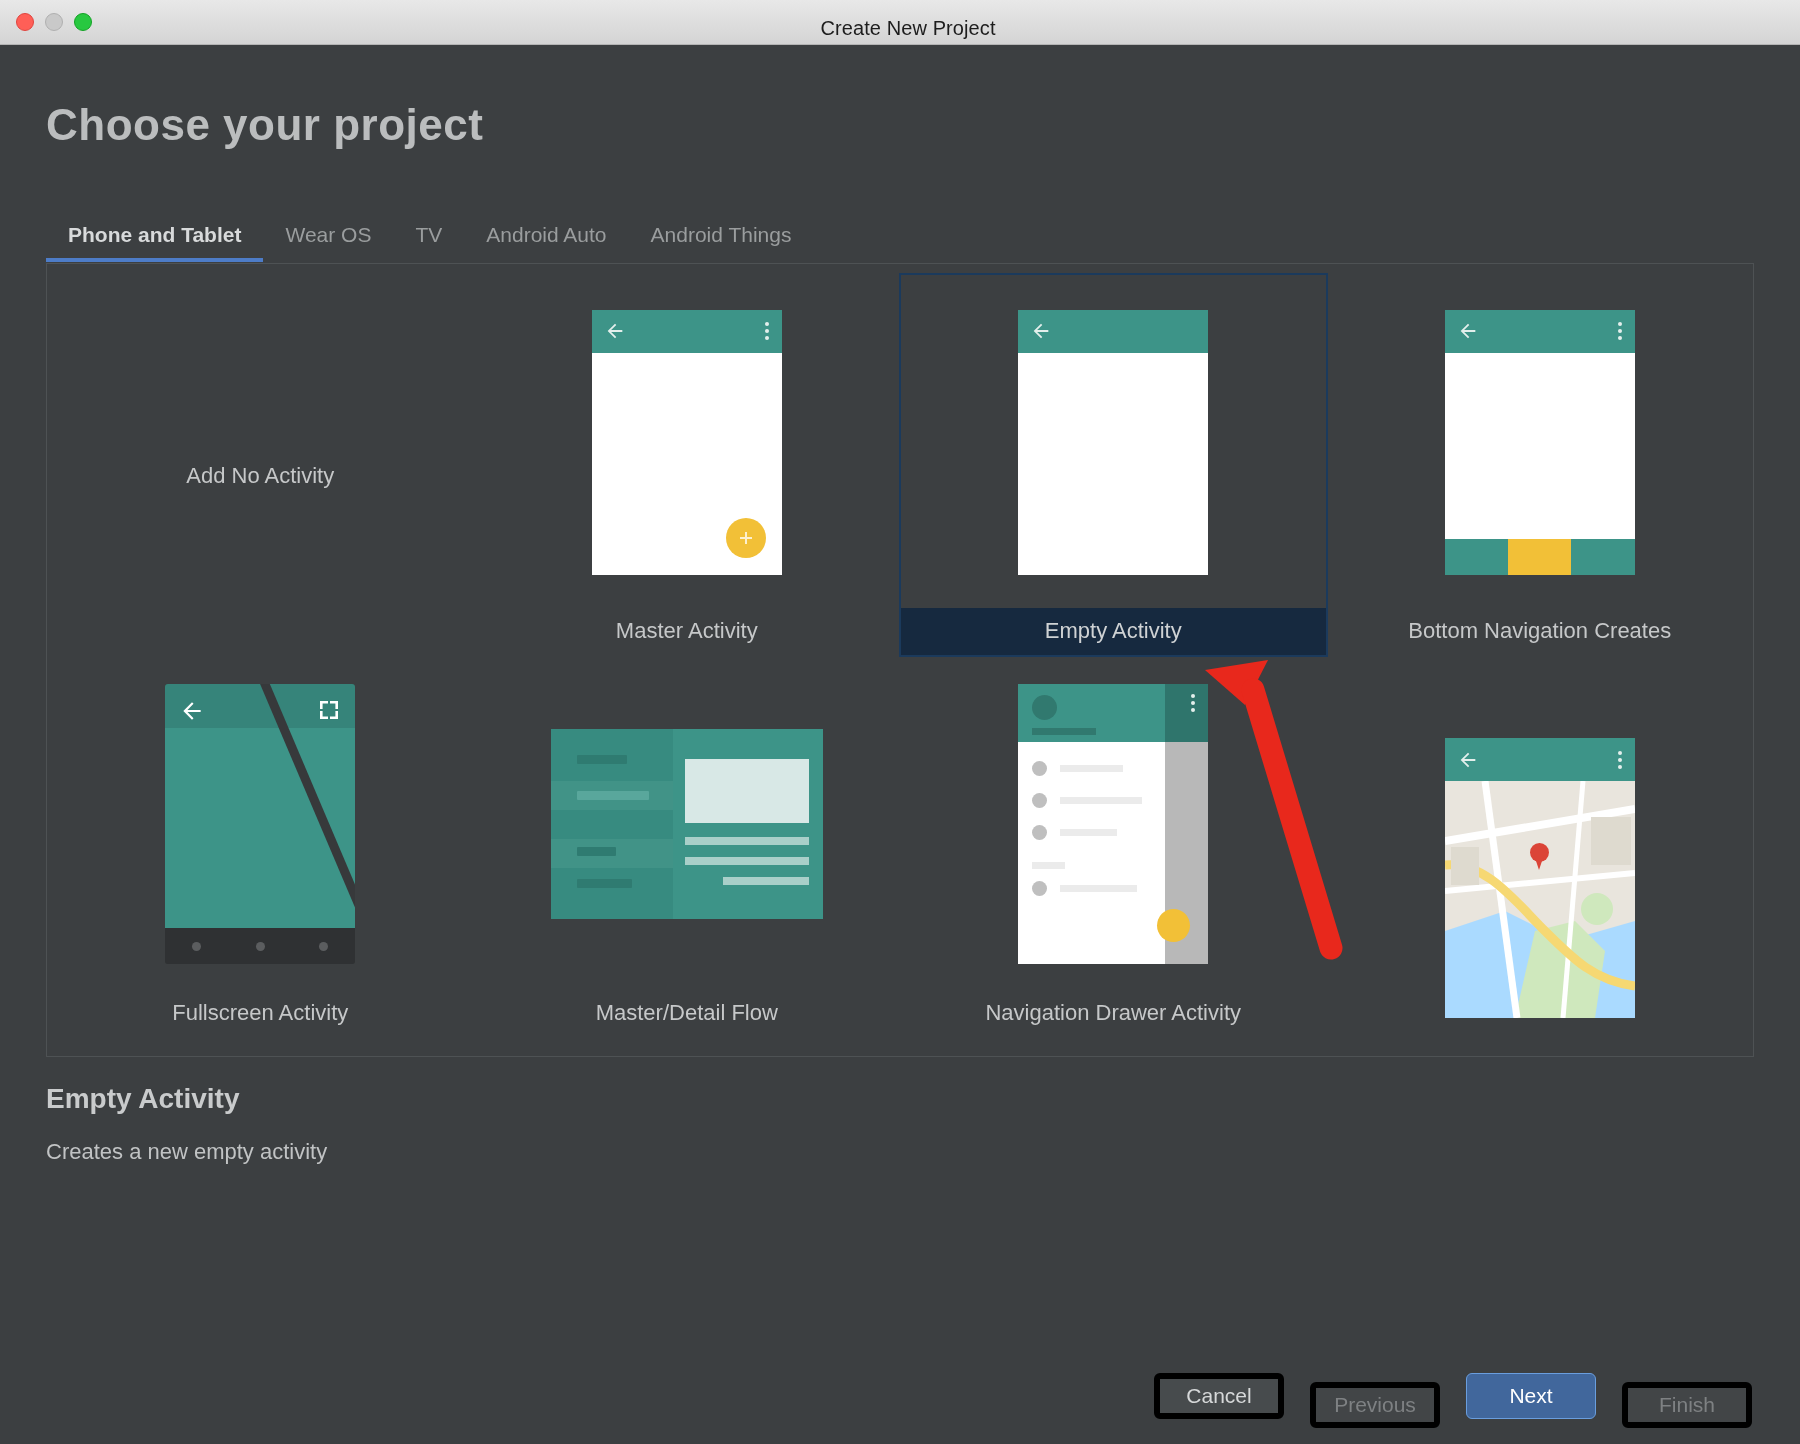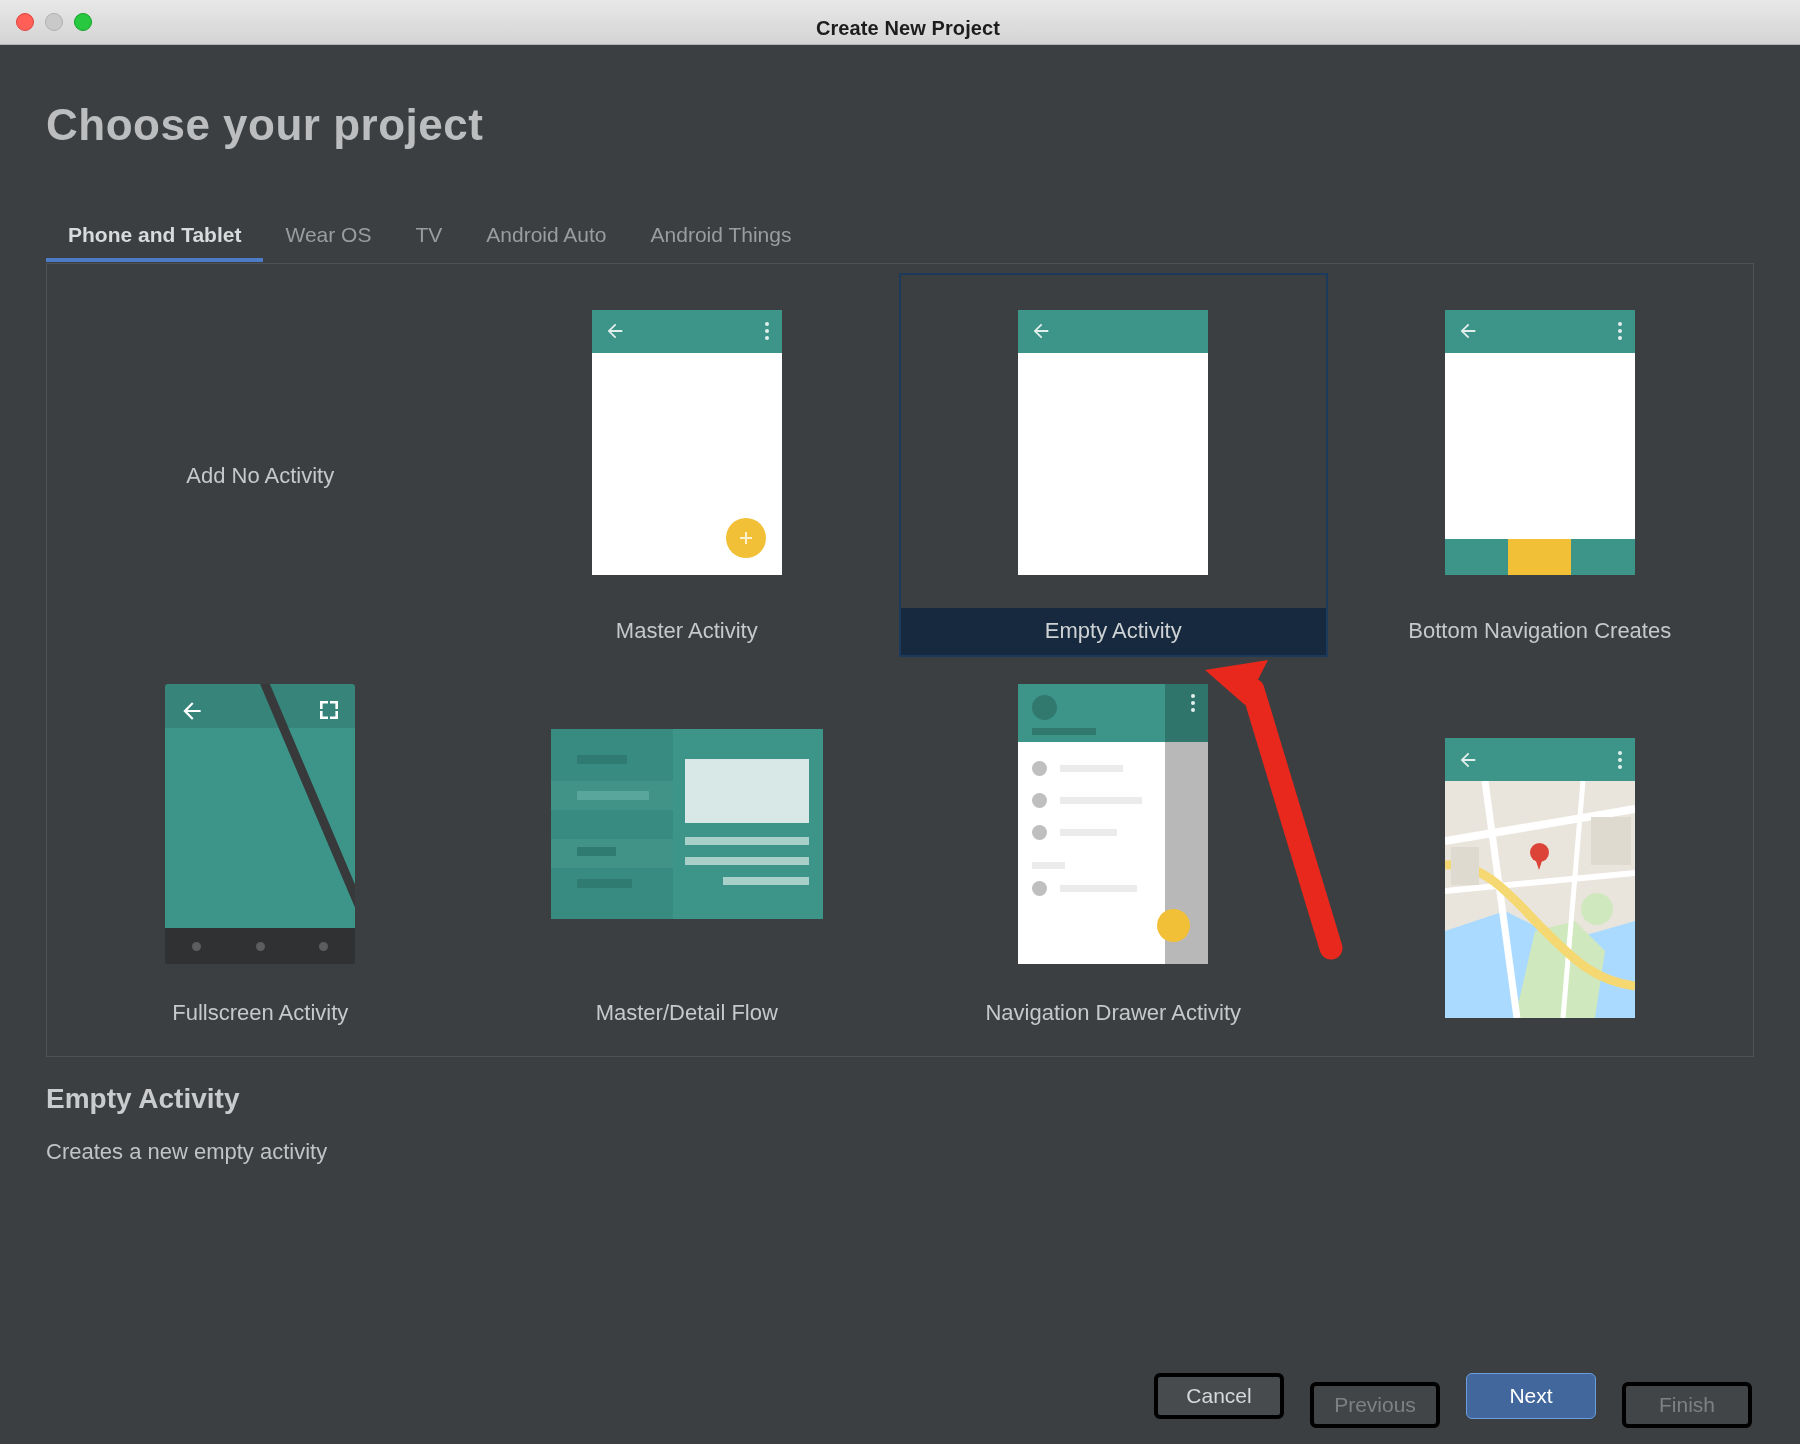--- a/index.html
+++ b/index.html
@@ -22,21 +22,21 @@
     display:flex; align-items:center;
     position:relative;
   }
   .traffic{ display:flex; gap:11px; margin-left:16px; }
   .light{ width:18px; height:18px; border-radius:50%; }
   .light.red{ background:#ff5f57; border:1px solid #e0443e; }
   .light.yellow{ background:#c9c9c9; border:1px solid #b0b0b0; }
   .light.green{ background:#28c840; border:1px solid #13a325; }
   .win-title{
     position:absolute; left:16px; right:0; text-align:center;
-    font-size:20px; font-weight:bold; color:#1d1d1d;
+    font-size:20px; font-weight:normal; color:#1d1d1d;
     letter-spacing:.1px;
     margin-top:13px;
   }
 
   
   .dlg{
     flex:1 1 auto; display:flex; flex-direction:column;
     padding:0 46px;
   }
   .page-title{
@@ -201,21 +201,21 @@
 
   
   .footer{
     flex:0 0 auto; height:96px;
     display:flex; align-items:center; justify-content:flex-end;
     gap:26px; padding-right:48px;
     background:#3c3f41;
   }
   .btn{
     min-width:130px; height:46px; border-radius:6px;
-    border:4px solid #000000; background:#474b4d;
+    border:6px solid #000000; background:#474b4d;
     color:#d6d8d9; font-size:21px; display:flex;
     align-items:center; justify-content:center;
     cursor:default;
   }
   .btn.disabled{ color:#7e8183; background:#424547;margin-top:18px; }
   .btn.primary{ background:#41679c; border:1px solid #6a9ede; color:#ffffff; }
 
   
   .arrow{ position:absolute; left:0; top:0; width:1800px; height:1444px; pointer-events:none; }
 </style>

